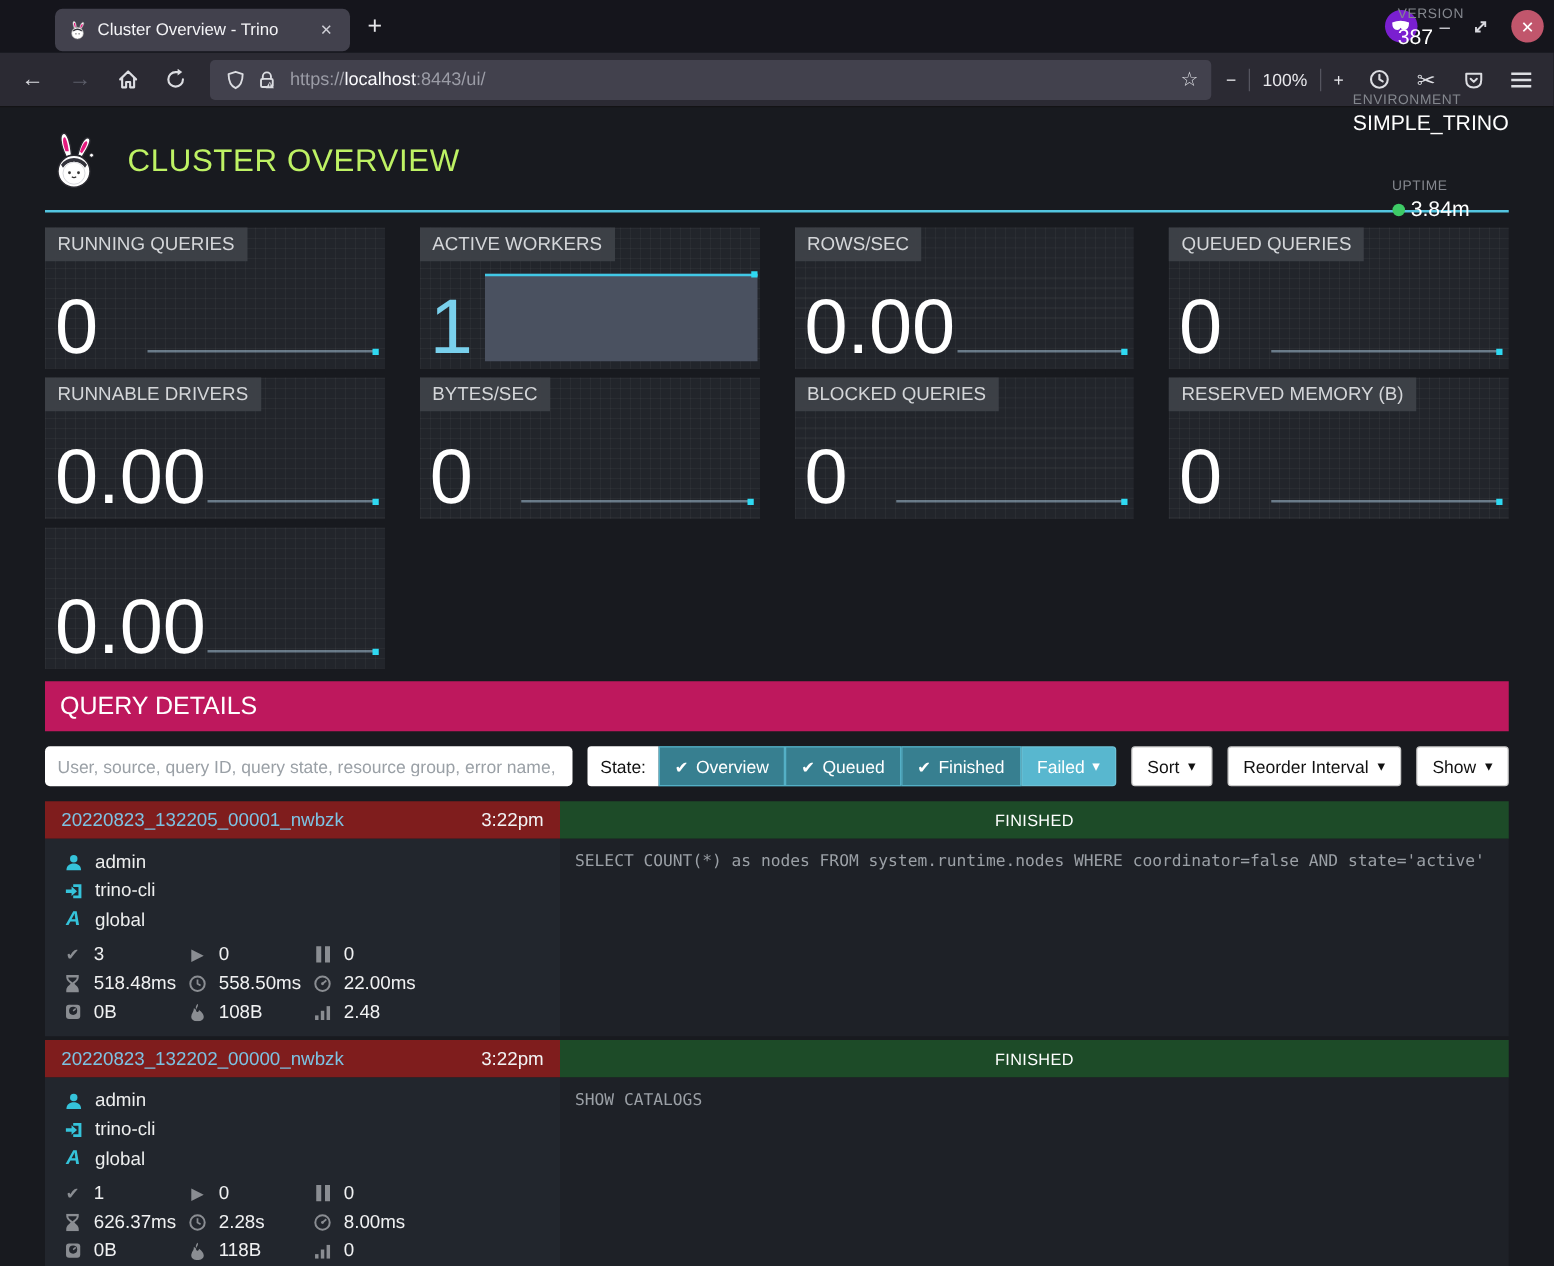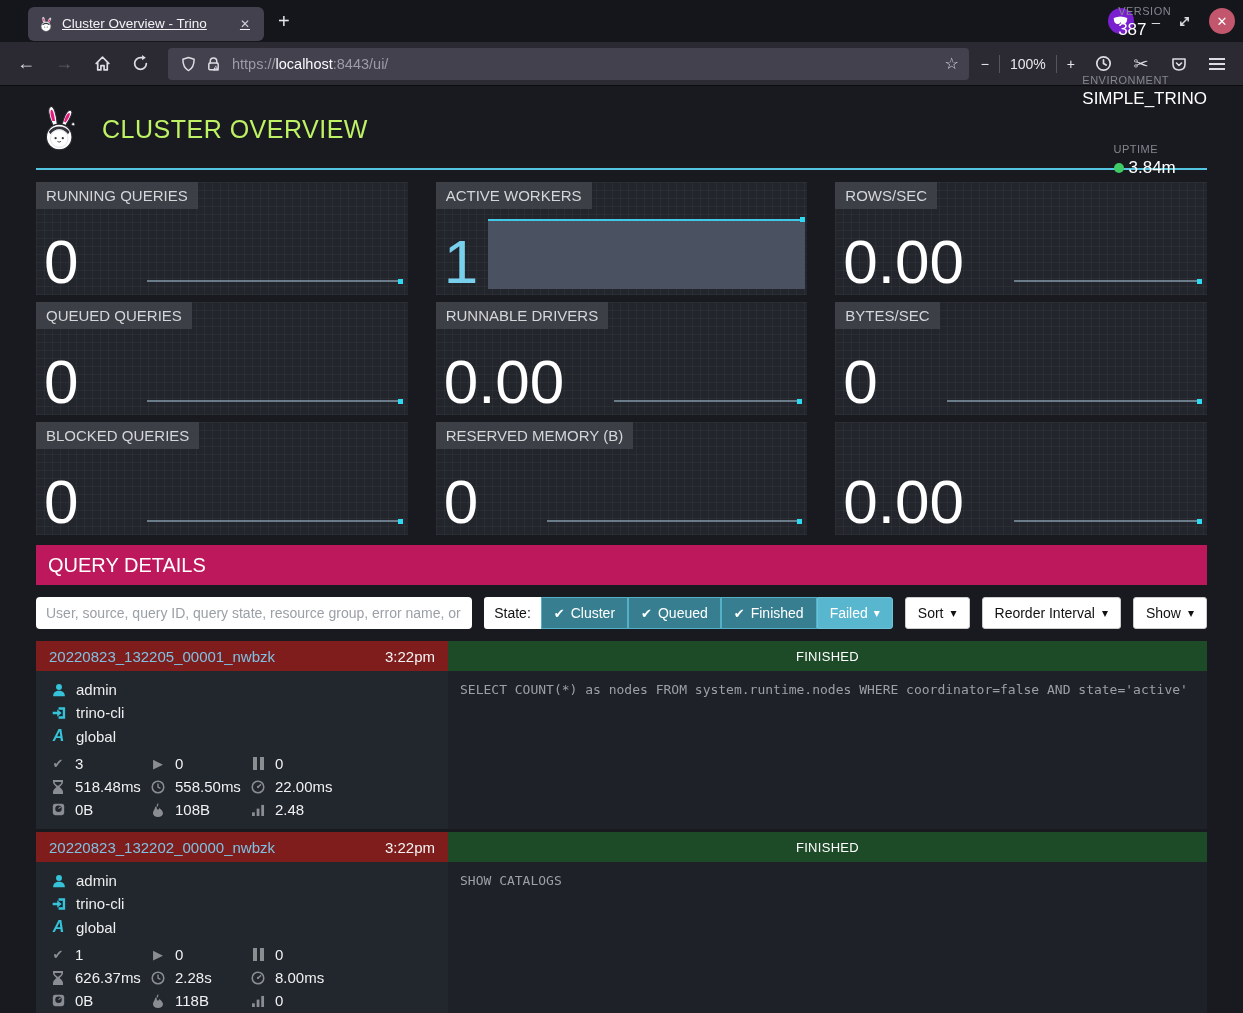--- a/index.html
+++ b/index.html
@@ -1,22 +1,22 @@
 <!DOCTYPE html>
 <html><head>
 <meta charset="utf-8">
 <style>
   * { margin:0; padding:0; box-sizing:border-box; }
   html,body { width:1243px; height:1013px; overflow:hidden; background:#181a1f;
     font-family:"Liberation Sans", sans-serif; }
 
   
   .tabbar { height:42px; background:#15151c; display:flex; align-items:center; position:relative; }
-  .tab { margin-left:28px; height:34px; margin-top:5px; background:#42414d; border-radius:6px;
-    display:flex; align-items:center; padding:0 10px; width:236px; color:#f3f3f6; font-size:13.5px;text-decoration:underline; }
+  .tab { margin-left:44px; height:34px; margin-top:5px; background:#42414d; border-radius:6px;
+    display:flex; align-items:center; padding:0 10px; width:236px; color:#f3f3f6; font-size:13.5px; }
   .tab .favicon { margin-right:8px; display:flex; }
   .tab .tab-title { flex:1; white-space:nowrap; overflow:hidden; }
   .tab .tab-close { color:#cfcfd6; font-size:12px; padding:2px 4px; cursor:default; }
   .newtab { color:#e6e6ea; font-size:20px; margin-left:14px; font-weight:300; }
   .win-controls { position:absolute; right:8px; top:0; height:42px; display:flex; align-items:center; gap:18px; }
   .mask-btn { width:26px; height:26px; border-radius:50%; background:#7a1fd0; display:flex; align-items:center; justify-content:center; }
   .win-min { color:#d8d8de; font-size:15px; }
   .win-max { display:flex; }
   .win-close { width:26px; height:26px; border-radius:50%; background:#c1566c; color:#fff; display:flex;
     align-items:center; justify-content:center; font-size:13px; }
@@ -45,21 +45,21 @@
   .page-title { color:#bef264; font-size:25px; letter-spacing:0.5px;text-align:right; }
   .head-right { margin-left:auto; display:flex; align-items:center; gap:34px;flex-direction:column; }
   .hstat .hlabel { color:#84878e; font-size:11px; letter-spacing:0.5px; margin-bottom:3px; }
   .hstat .hvalue { color:#fff; font-size:17px; display:flex; align-items:center; }
   .updot { width:10px; height:10px; border-radius:50%; background:#3ecb66; display:inline-block; margin-right:5px; }
   .logout-btn { background:#28a05b; color:#fff; border:none; font-size:20px; padding:9px 16px; border-radius:3px;
     font-family:inherit; }
   .head-rule { height:2px; background:#53c5e0; margin-top:10px; }
 
   
-  .cards { display:grid; grid-template-columns:repeat(3,1fr); column-gap:28px; row-gap:7px; margin-top:12px; }
+  .cards { display:grid; grid-template-columns:repeat(4,1fr); column-gap:28px; row-gap:7px; margin-top:12px; }
   .card { position:relative; height:113px; background:#22252b;
     background-image:
       repeating-linear-gradient(0deg, rgba(255,255,255,0.035) 0 1px, transparent 1px 8px),
       repeating-linear-gradient(90deg, rgba(255,255,255,0.035) 0 1px, transparent 1px 8px); }
   .card-label { position:absolute; top:0; left:0; background:rgba(62,65,72,0.95); color:#d4d6d9;
     font-size:15px; padding:5px 10px; }
   .card-value { position:absolute; left:8px; bottom:2px; font-size:62px; color:#fff; line-height:1; }
   .card-value.cyan { color:#79d0ec; }
   .sparkline { position:absolute; left:30%; right:9px; bottom:13px; height:2px; background:rgba(165,195,215,0.55); }
   .spark-dot { position:absolute; right:5px; bottom:11px; width:5px; height:5px; background:#2fd9f2; }
@@ -302,21 +302,21 @@
   </div>
 
   <div class="qd-header">QUERY DETAILS</div>
 
   <div class="qd-toolbar">
     <input class="search-input" placeholder="User, source, query ID, query state, resource group, error name, or query text" style="">
     <div class="state-group">
       <span class="state-label">State:</span>
       <button class="btn">
         <span class="chk">✔</span>
-        <span>Cluster</span>
+        <span>Overview</span>
       </button>
       <button class="btn">
         <span class="chk">✔</span>
         <span>Queued</span>
       </button>
       <button class="btn">
         <span class="chk">✔</span>
         <span>Finished</span>
       </button>
       <button class="btn failed">

